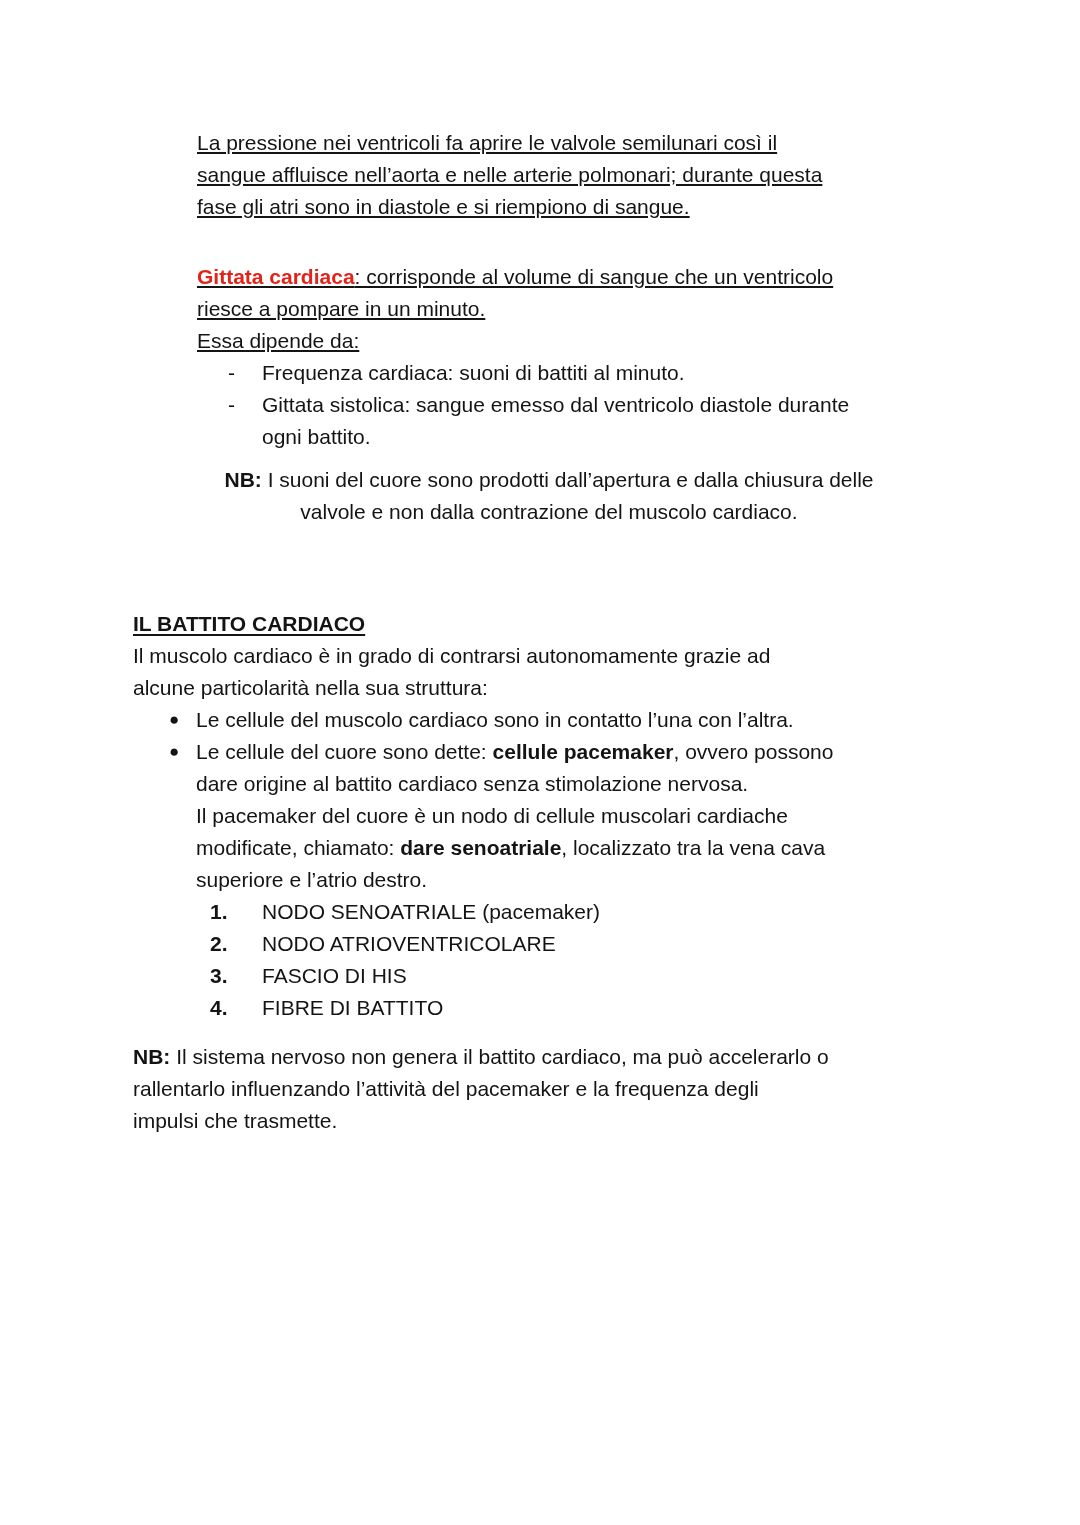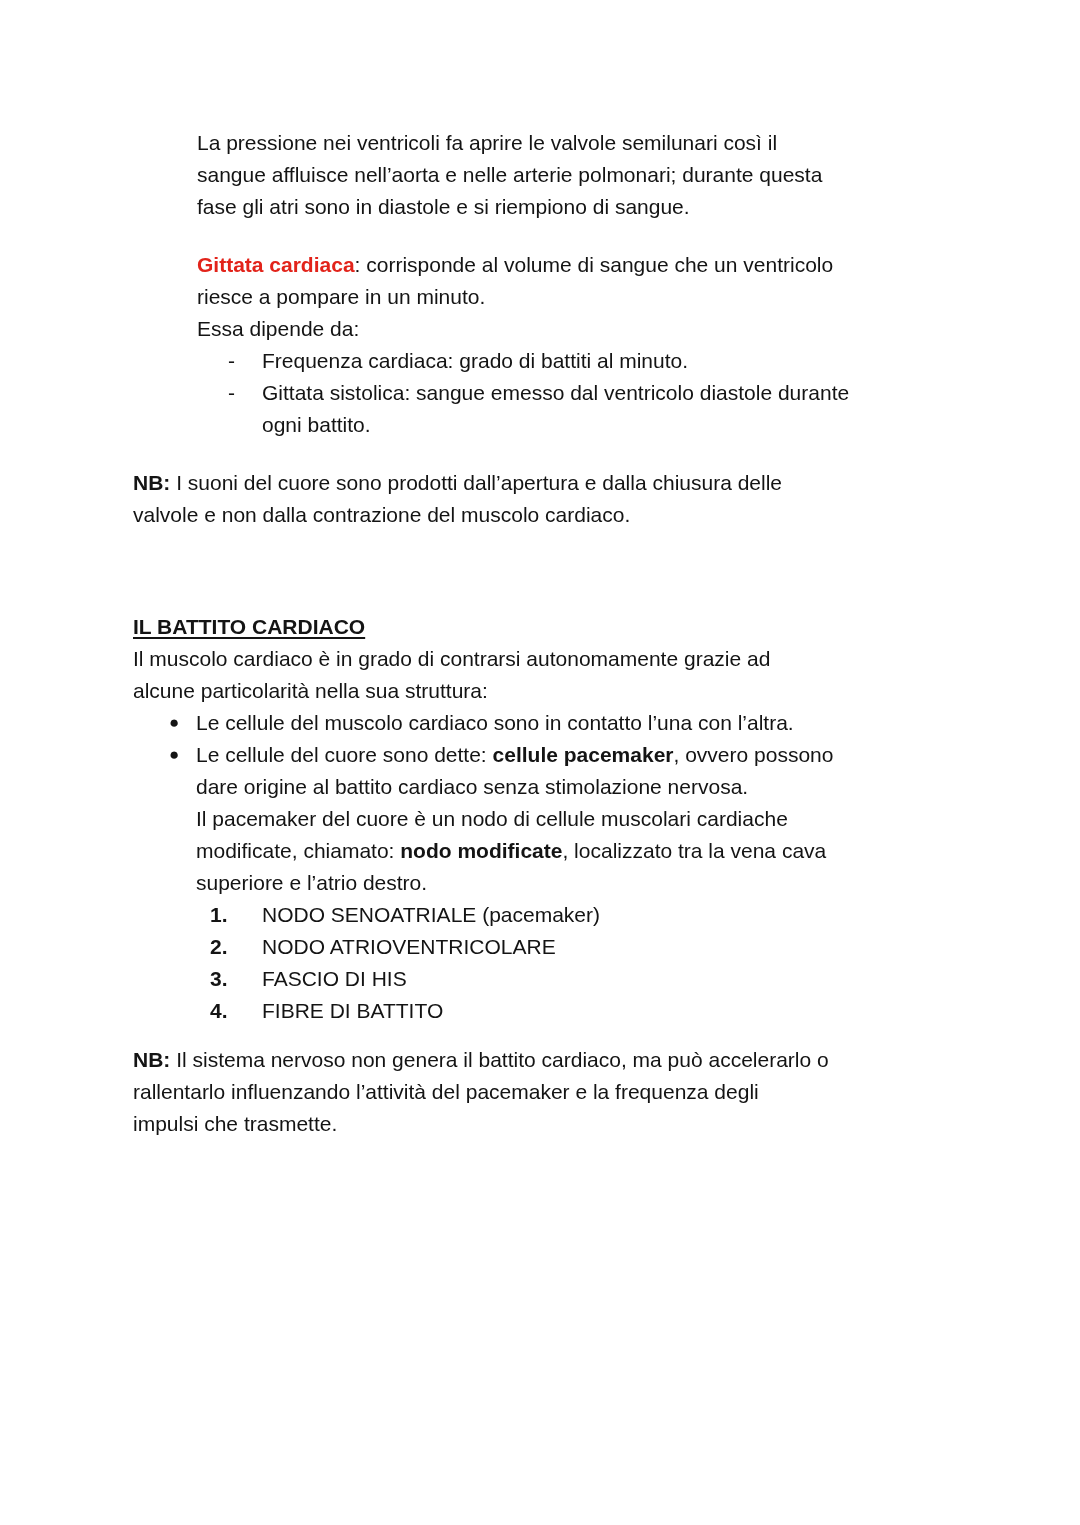--- a/index.html
+++ b/index.html
@@ -14,23 +14,23 @@
     font-size: 21px;
     line-height: 32px;
     box-sizing: border-box;
   }
   .content {
     box-sizing: border-box;
     padding: 127px 115px 0 133px;
   }
   p, h2 { margin: 0; padding: 0; font-size: 21px; line-height: 32px; }
   .para { white-space: pre-line; }
-  .indent { margin-left: 64px; }
-  .gap-top-sm { margin-top: 26px; }
-  .gap-top-md { margin-top: 26px; }
+  .indent { margin-left: 64px; text-decoration: underline; }
+  .gap-top-sm { margin-top: 11px; text-align: center; }
+  .gap-top-md { margin-top: 38px; }
   .gap-top-note2 { margin-top: 17px; }
   .heading {
     margin-top: 80px;
     font-weight: 700;
     text-decoration: underline;
     text-decoration-thickness: 2px;
     text-underline-offset: 3px;
   }
   .b { font-weight: 700; }
   .red { color: #e2231a; }
@@ -56,21 +56,21 @@
 sangue affluisce nell’aorta e nelle arterie polmonari; durante questa
 fase gli atri sono in diastole e si riempiono di sangue.</p>
 
     <p class="para indent gap-top-md"><span class="b red">Gittata cardiaca</span><span>: corrisponde al volume di sangue che un ventricolo
 riesce a pompare in un minuto.
 Essa dipende da:</span></p>
 
     <div class="list dash-list">
       <div class="li">
         <span class="marker">-</span>
-        <span class="li-text">Frequenza cardiaca: grado di battiti al minuto.</span>
+        <span class="li-text">Frequenza cardiaca: suoni di battiti al minuto.</span>
       </div>
       <div class="li">
         <span class="marker">-</span>
         <span class="li-text">Gittata sistolica: sangue emesso dal ventricolo diastole durante
 ogni battito.</span>
       </div>
     </div>
 
     <p class="para gap-top-sm"><span class="b">NB:</span><span> I suoni del cuore sono prodotti dall’apertura e dalla chiusura delle
 valvole e non dalla contrazione del muscolo cardiaco.</span></p>
@@ -83,21 +83,21 @@
     <div class="list bullet-list">
       <div class="li">
         <span class="marker">●</span>
         <span class="li-text">Le cellule del muscolo cardiaco sono in contatto l’una con l’altra.</span>
       </div>
       <div class="li">
         <span class="marker">●</span>
         <span class="li-text"><span>Le cellule del cuore sono dette: </span><span class="b">cellule pacemaker</span><span>, ovvero possono
 dare origine al battito cardiaco senza stimolazione nervosa.
 Il pacemaker del cuore è un nodo di cellule muscolari cardiache
-modificate, chiamato: </span><span class="b">nodo modificate</span><span>, localizzato tra la vena cava
+modificate, chiamato: </span><span class="b">dare senoatriale</span><span>, localizzato tra la vena cava
 superiore e l’atrio destro.</span></span>
       </div>
     </div>
 
 
     <div class="list num-list">
       <div class="li">
         <span class="marker">1.</span>
         <span class="li-text">NODO SENOATRIALE (pacemaker)</span>
       </div>

